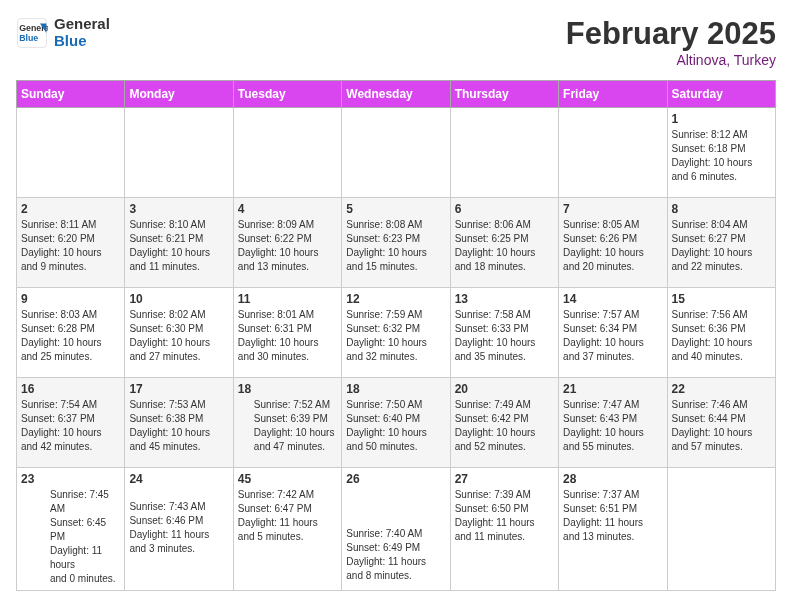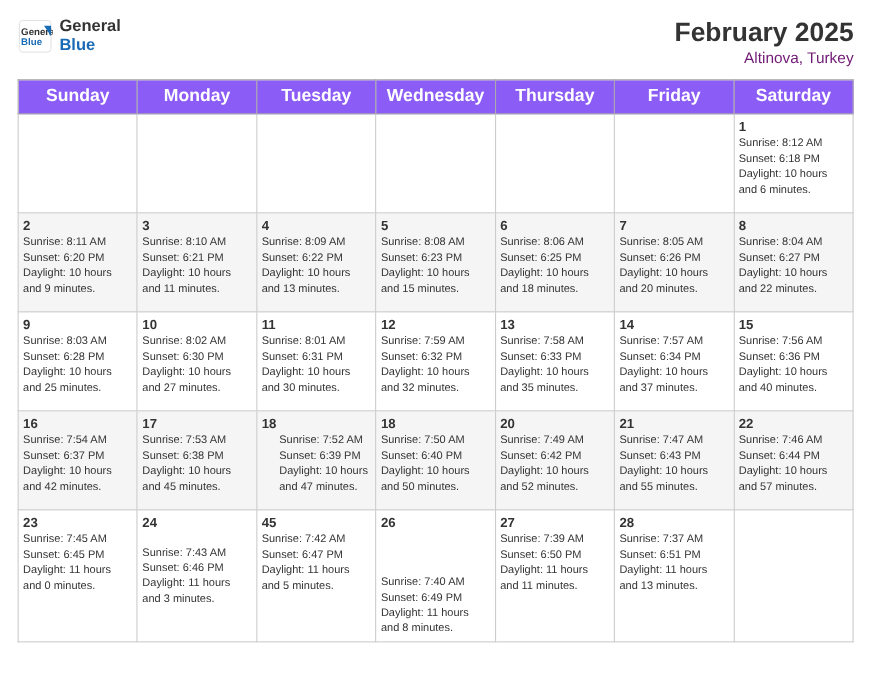--- a/index.html
+++ b/index.html
@@ -22,40 +22,40 @@
       gap: 6px;
     }
     .logo-icon {
       width: 32px;
       height: 32px;
     }
     .title-block {
       text-align: right;
     }
     .month-title {
-      font-size: 24px;
+      font-size: 31px;
       font-weight: bold;
       color: #333;
     }
     .subtitle {
       font-size: 14px;
       color: #701a75;
     }
     table {
       width: 100%;
       border-collapse: collapse;
       table-layout: fixed;
     }
     thead tr th {
-      background-color: #8b5cf6;
+      background-color: #d946ef;
       color: #fff;
-      font-size: 16px;
+      font-size: 12px;
       font-weight: bold;
       padding: 6px 4px;
-      text-align: center;
+      text-align: left;
       border: 1px solid #aaa;
     }
     tbody tr td {
       vertical-align: top;
       border: 1px solid #ccc;
       padding: 4px 4px;
       font-size: 10px;
       color: #333;
       height: 90px;
       background: #fff;
@@ -279,21 +279,21 @@
           <span class="day-num">22</span>
           <div class="day-info" style="white-space: pre-line;">Sunrise: 7:46 AM
 Sunset: 6:44 PM
 Daylight: 10 hours
 and 57 minutes.</div>
         </td>
       </tr>
       <tr>
         <td>
           <span class="day-num">23</span>
-          <div class="day-info" style="white-space: pre-line;">Sunrise: 7:45 AM
+          <div class="day-info" style="white-space: pre-line; margin-left: 29px;">Sunrise: 7:45 AM
 Sunset: 6:45 PM
 Daylight: 11 hours
 and 0 minutes.</div>
         </td>
         <td>
           <span class="day-num">24</span>
           <div class="day-info" style="white-space: pre-line; margin-top: 14px;">Sunrise: 7:43 AM
 Sunset: 6:46 PM
 Daylight: 11 hours
 and 3 minutes.</div>

